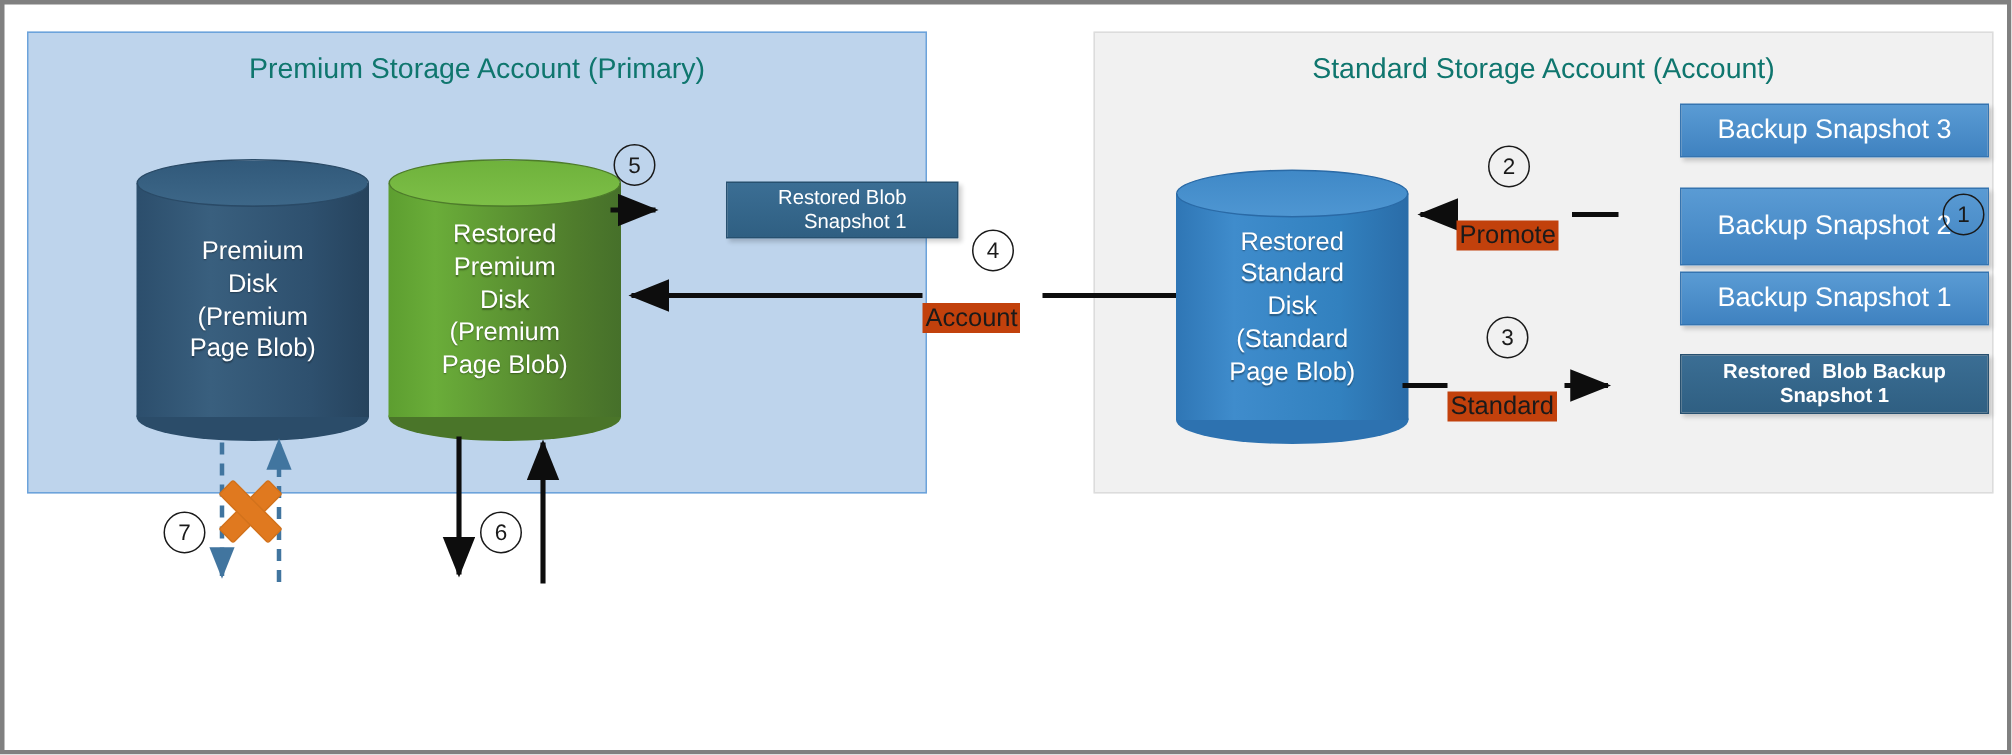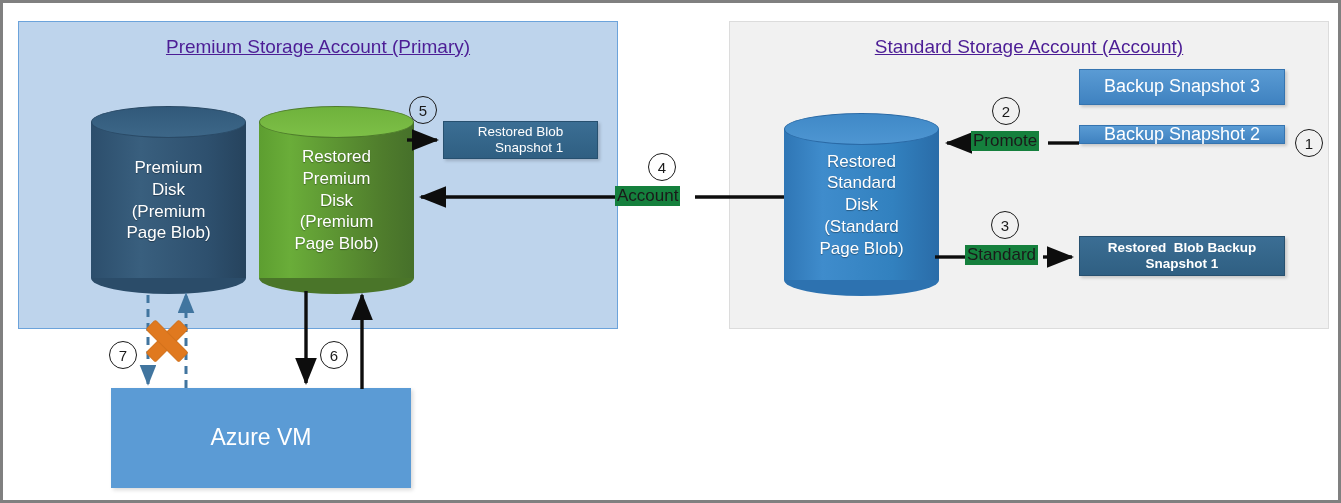--- a/index.html
+++ b/index.html
@@ -31,23 +31,22 @@
   .panel-standard {
     left: 726px; top: 18px; width: 600px; height: 308px;
     background: #f1f1f1;
     border: 1px solid #dcdcdc;
   }
   .panel-title {
     position: absolute;
     left: 0; right: 0; top: 14px;
     text-align: center;
     font-size: 19px;
-    color: #4c1d95;
+    color: #0f766e;
     font-family: "Liberation Sans", sans-serif;
-    text-decoration: underline;
   }
   
   .cyl {
     position: absolute;
   }
   .cyl .body {
     position: absolute;
     left: 0; right: 0; top: 16px; bottom: 16px;
     border-radius: 0;
   }
@@ -93,27 +92,28 @@
   .box {
     position: absolute;
     box-sizing: border-box;
     display: flex;
     align-items: center;
     justify-content: center;
     text-align: center;
     color: #ffffff;
     line-height: 1.2;
     box-shadow: 2px 2px 3px rgba(0,0,0,.18);
+    margin-left: 41px;
   }
   .box-dark { background: linear-gradient(to bottom, #3b6e94 0%, #2f5f82 100%); border: 1px solid #27506f; }
   .box-light { background: linear-gradient(to bottom, #5a9bd4 0%, #3f82c0 100%); border: 1px solid #3574b0; }
 
   #box-restored-blob-snapshot { left: 440px; top: 118px; width: 155px; height: 38px; font-size: 13.5px; text-align: right; }
   #box-bs3 { left: 1076px; top: 66px; width: 206px; height: 36px; font-size: 18px; }
-  #box-bs2 { left: 1076px; top: 122px; width: 206px; height: 19px; font-size: 18px; }
+  #box-bs2 { left: 1076px; top: 122px; width: 206px; height: 52px; font-size: 18px; }
   #box-bs1 { left: 1076px; top: 178px; width: 206px; height: 36px; font-size: 18px; }
   #box-restored-blob-backup { left: 1076px; top: 233px; width: 206px; height: 40px; font-size: 13.5px; font-weight: bold; }
 
   #box-azure-vm {
     left: 108px; top: 385px; width: 300px; height: 100px;
     background: #5b9bd5;
     border: 1px solid #5b9bd5;
     font-size: 23px;
     color: #ffffff;
     box-shadow: 2px 2px 4px rgba(0,0,0,.15);
@@ -138,26 +138,27 @@
   #step-2 { left: 989px; top: 94px; }
   #step-3 { left: 988px; top: 208px; }
   #step-4 { left: 645px; top: 150px; }
   #step-5 { left: 406px; top: 93px; }
   #step-6 { left: 317px; top: 338px; }
   #step-7 { left: 106px; top: 338px; }
 
   
   .edge-label {
     position: absolute;
-    background: #15803d;
+    background: #c2410c;
     font-size: 17px;
     color: #1a1a1a;
     padding: 0 2px;
     z-index: 15;
     white-space: nowrap;
+    margin-top: 16px;
   }
   #label-copyblob { left: 612px; top: 183px; }
   #label-promote  { left: 968px; top: 128px; }
   #label-snapshot { left: 962px; top: 242px; }
 
   
   #arrows {
     position: absolute;
     left: 0; top: 0;
     width: 1341px; height: 503px;
@@ -215,27 +216,27 @@
   <div class="box box-dark" id="box-restored-blob-snapshot">
     <span>Restored Blob<br>Snapshot 1</span>
   </div>
 
   <div class="box box-light" id="box-bs3">
     <span>Backup Snapshot 3</span>
   </div>
   <div class="box box-light" id="box-bs2">
     <span>Backup Snapshot 2</span>
   </div>
+  <div class="box box-light" id="box-bs1">
+    <span>Backup Snapshot 1</span>
+  </div>
   <div class="box box-dark" id="box-restored-blob-backup">
     <span>Restored&nbsp; Blob Backup<br>Snapshot 1</span>
   </div>
 
-  <div class="box" id="box-azure-vm">
-    <span>Azure VM</span>
-  </div>
 
   <svg id="arrows" viewBox="0 0 1341 503" xmlns="http://www.w3.org/2000/svg">
     <defs>
       <marker id="ah-black" markerWidth="9" markerHeight="9" refX="7.4" refY="3.2" orient="auto" markerUnits="strokeWidth">
         <path d="M0,0 L8,3.2 L0,6.4 z" fill="#0d0d0d"></path>
       </marker>
       <marker id="ah-blue" markerWidth="8" markerHeight="8" refX="6.4" refY="2.8" orient="auto" markerUnits="strokeWidth">
         <path d="M0,0 L7,2.8 L0,5.6 z" fill="#41759f"></path>
       </marker>
     </defs>

